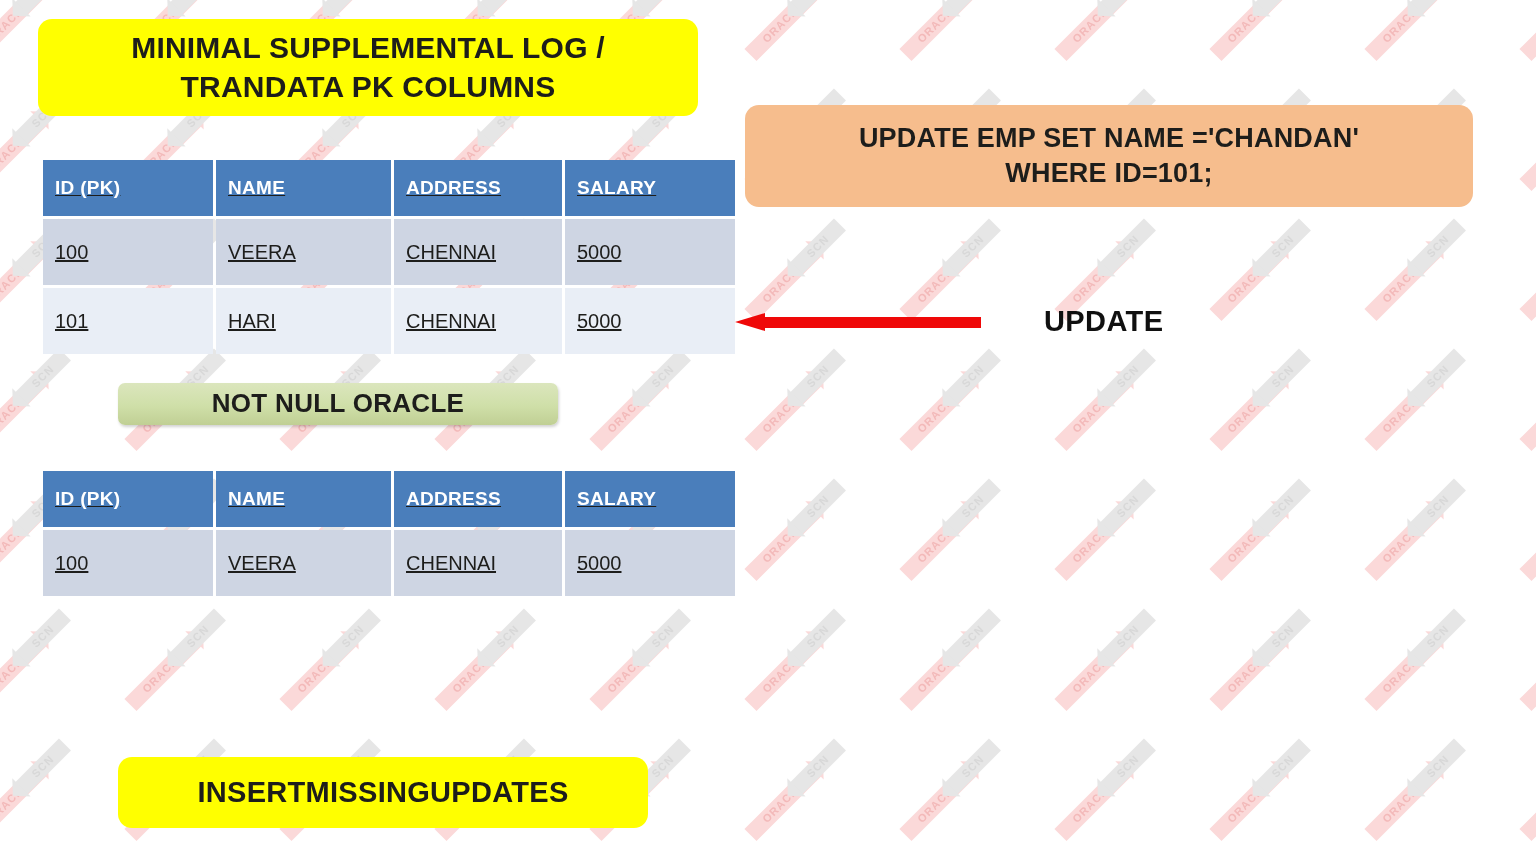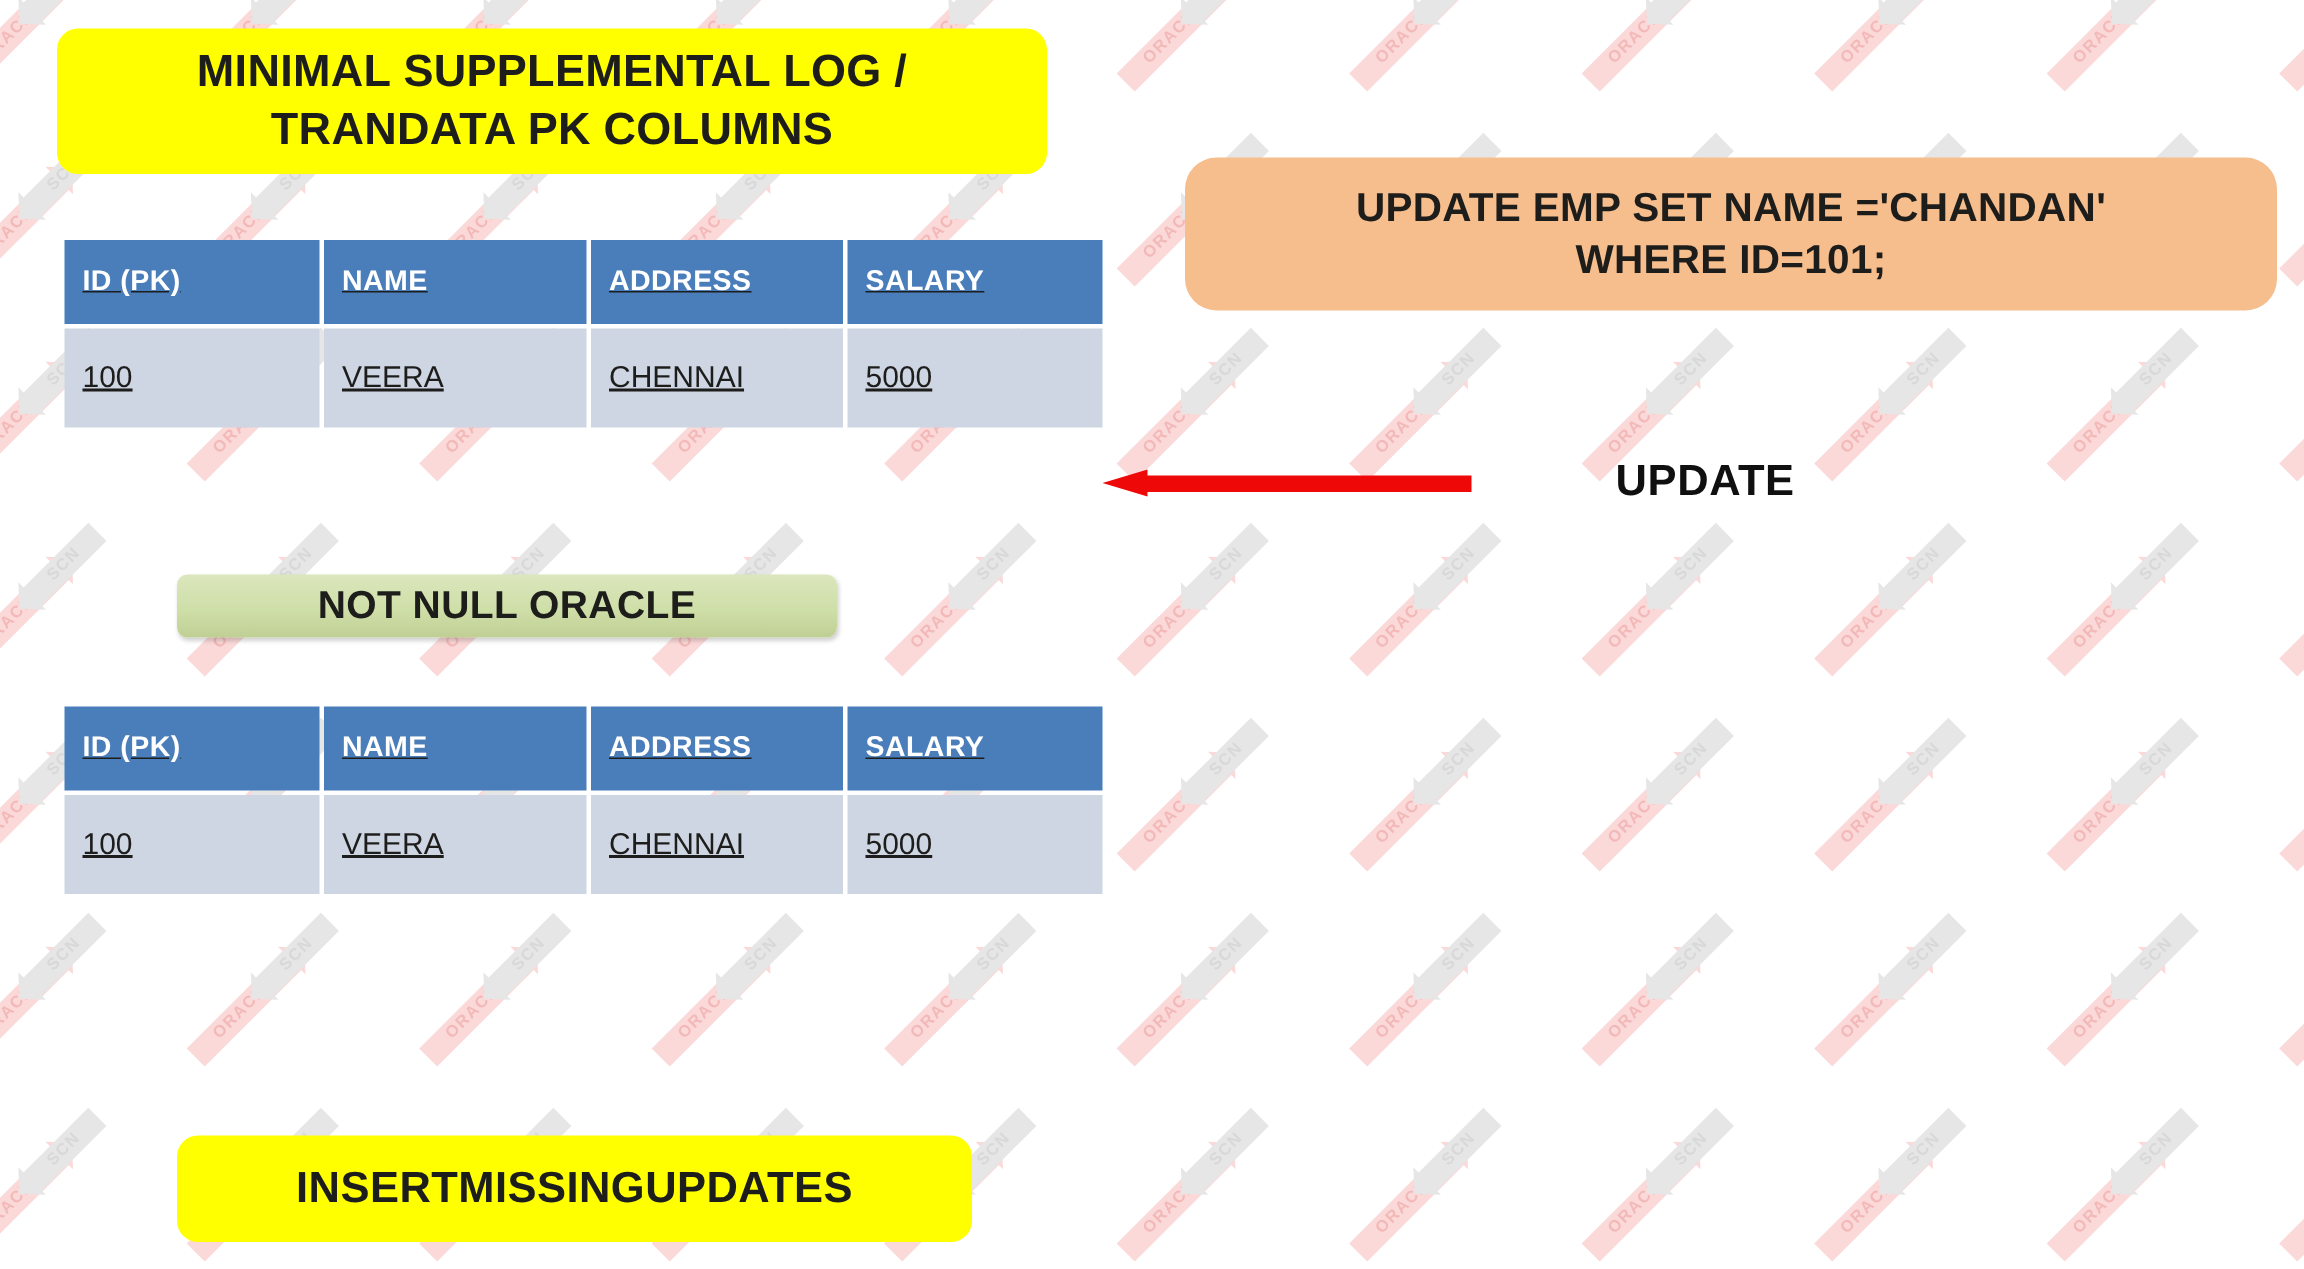--- a/index.html
+++ b/index.html
@@ -105,28 +105,27 @@
     left: 38px;
     top: 19px;
     width: 660px;
     height: 97px;
     background: #ffff00;
     font-size: 30px;
     letter-spacing: 0.2px;
   }
 
   #sql-box {
-    left: 790px;
+    left: 745px;
     top: 105px;
     width: 728px;
     height: 102px;
     background: #f6bd8d;
     font-size: 27px;
     letter-spacing: 0.2px;
-    border-radius: 21px;
   }
 
   #footer-box {
     left: 118px;
     top: 757px;
     width: 530px;
     height: 71px;
     background: #ffff00;
     font-size: 29px;
     letter-spacing: 0.3px;
@@ -210,21 +209,20 @@
     border-right: 30px solid #ef0808;
   }
   #update-label {
     position: absolute;
     left: 1044px;
     top: 305px;
     font-size: 29px;
     font-weight: bold;
     color: #101010;
     letter-spacing: 0.4px;
-    margin-left: 33px;
   }
 </style>
 </head>
 <body>
 
 <div id="canvas">
 
   <div id="watermarks">
       <div class="wm-group" style="left: -40px; top: -40px;">
         <div class="wm-badge wm-oracle">ORACLE</div>
@@ -549,20 +547,26 @@
           <th>ID  (PK)</th>
           <th>NAME</th>
           <th>ADDRESS</th>
           <th>SALARY</th>
         </tr>
       </thead>
       <tbody>
         <tr class="row-a">
           <td>100</td>
           <td>VEERA</td>
+          <td>CHENNAI</td>
+          <td>5000</td>
+        </tr>
+        <tr class="row-b">
+          <td>101</td>
+          <td>HARI</td>
           <td>CHENNAI</td>
           <td>5000</td>
         </tr>
       </tbody>
     </table>
 
     <div id="update-arrow">
       <div class="head"></div>
       <div class="shaft"></div>
     </div>

